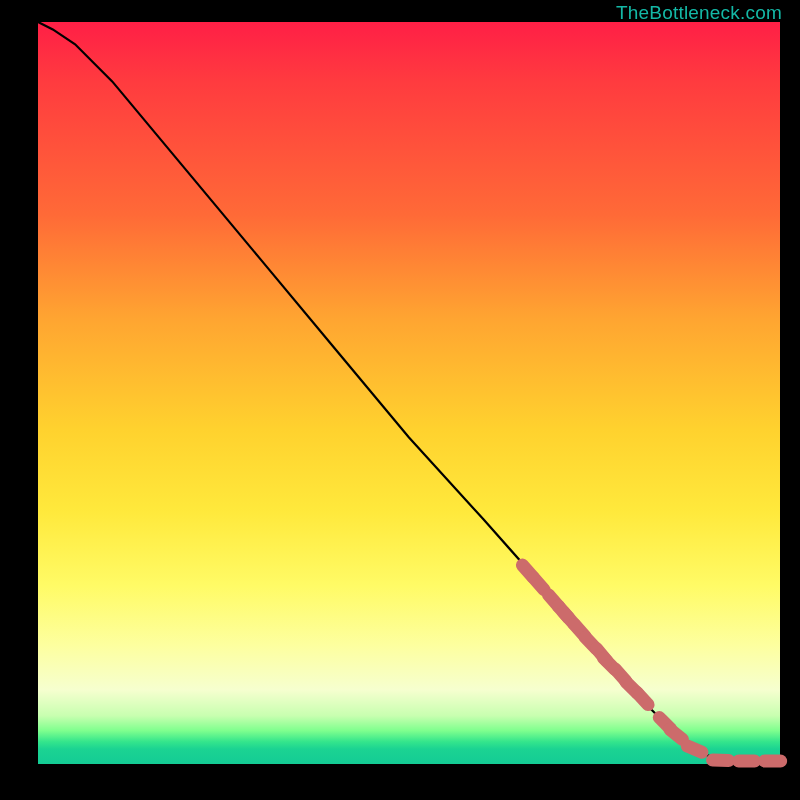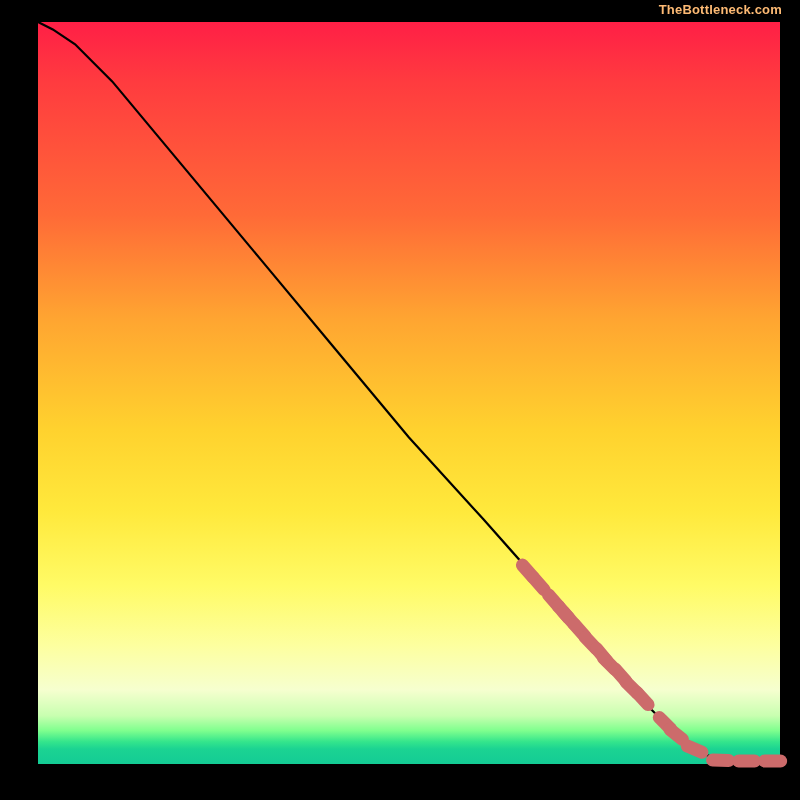--- a/index.html
+++ b/index.html
@@ -41,23 +41,23 @@
       #34e58c 97%,
       #1bd392 98%,
       #14cc95 100%
     );
   }
   .watermark {
     position: absolute;
     top: 2px;
     right: 18px;
     font-family: Arial, Helvetica, sans-serif;
-    font-size: 13px;
-    font-weight: 700;
-    color: #fdba74;
+    font-size: 19px;
+    font-weight: 400;
+    color: #14b8a6;
     letter-spacing: 0.2px;
     user-select: none;
   }
   svg.curve {
     position: absolute;
     left: 38px;
     top: 22px;
     width: 742px;
     height: 742px;
     overflow: visible;

